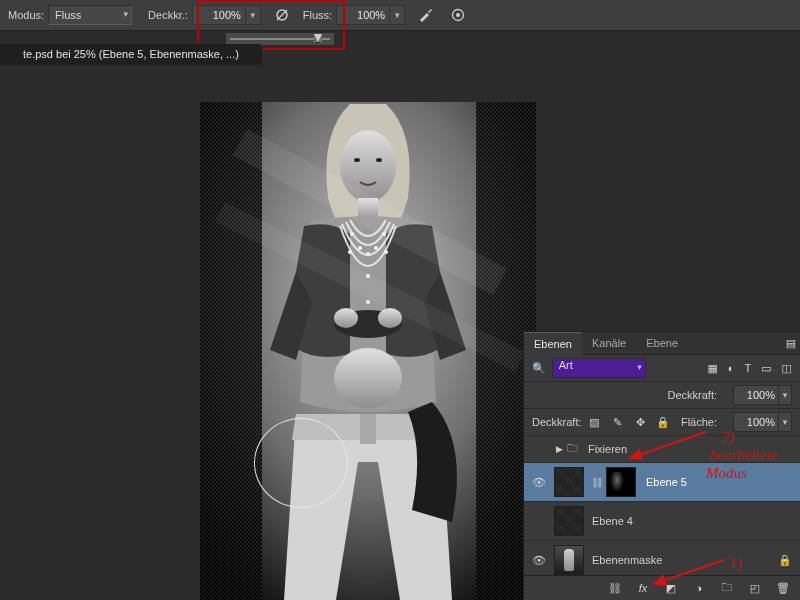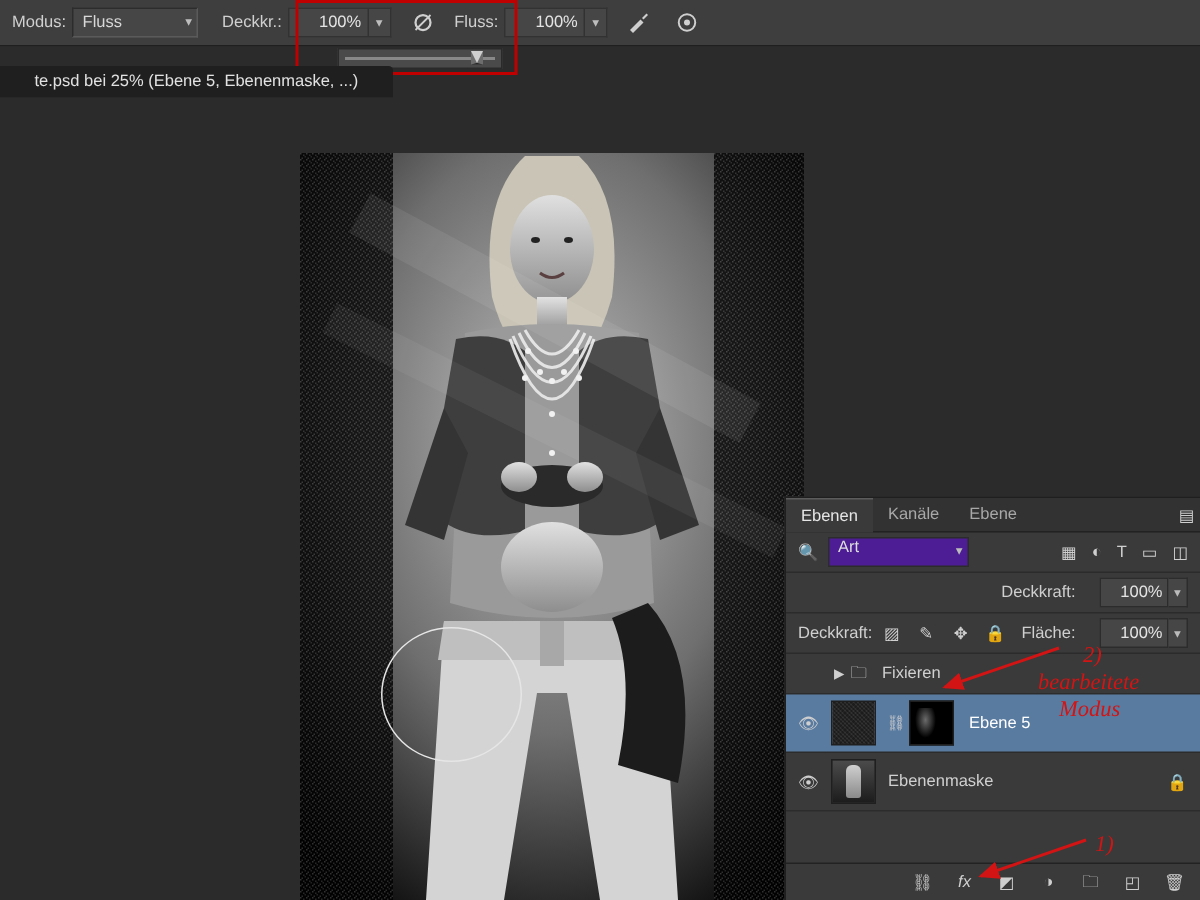--- a/index.html
+++ b/index.html
@@ -447,20 +447,25 @@
     <div class="layer-row selected">
       <div class="eye-col">
           <span>👁</span>
         </div>
       <div class="thumb noise"></div>
       <span class="link-icon">⛓</span>
       <div class="mask-thumb"></div>
       <span class="layer-name">Ebene 5</span>
     </div>
 
+    <div class="layer-row">
+      <div class="eye-col"></div>
+      <div class="thumb noise"></div>
+      <span class="layer-name">Ebene 4</span>
+    </div>
 
     <div class="layer-row">
       <div class="eye-col">
           <span>👁</span>
         </div>
       <div class="thumb bg"></div>
       <span class="layer-name">Ebenenmaske</span>
       <span class="lock-right">🔒</span>
     </div>
   </div>
@@ -478,21 +483,21 @@
 
 <svg class="arrow-svg" style="left:620px;top:426px;width:90px;height:40px;">
   <defs>
       <marker id="ah1" markerWidth="8" markerHeight="8" refX="6" refY="3" orient="auto">
         <path d="M0,0 L7,3 L0,6 Z" fill="#d21414"></path>
       </marker>
     </defs>
   <path d="M86 6 L10 32" stroke="#d21414" stroke-width="2" fill="none" marker-end="url(#ah1)"></path>
 </svg>
 <div class="anno anno-text" style="left:722px;top:430px;">2)</div>
-<div class="anno anno-text" style="left:692px;top:448px;">bearbeitete</div>
+<div class="anno anno-text" style="left:710px;top:448px;">bearbeitete</div>
 <div class="anno anno-text" style="left:706px;top:466px;">Modus</div>
 
 <svg class="arrow-svg" style="left:640px;top:554px;width:90px;height:40px;">
   <defs>
       <marker id="ah2" markerWidth="8" markerHeight="8" refX="6" refY="3" orient="auto">
         <path d="M0,0 L7,3 L0,6 Z" fill="#d21414"></path>
       </marker>
     </defs>
   <path d="M84 6 L14 30" stroke="#d21414" stroke-width="2" fill="none" marker-end="url(#ah2)"></path>
 </svg>

